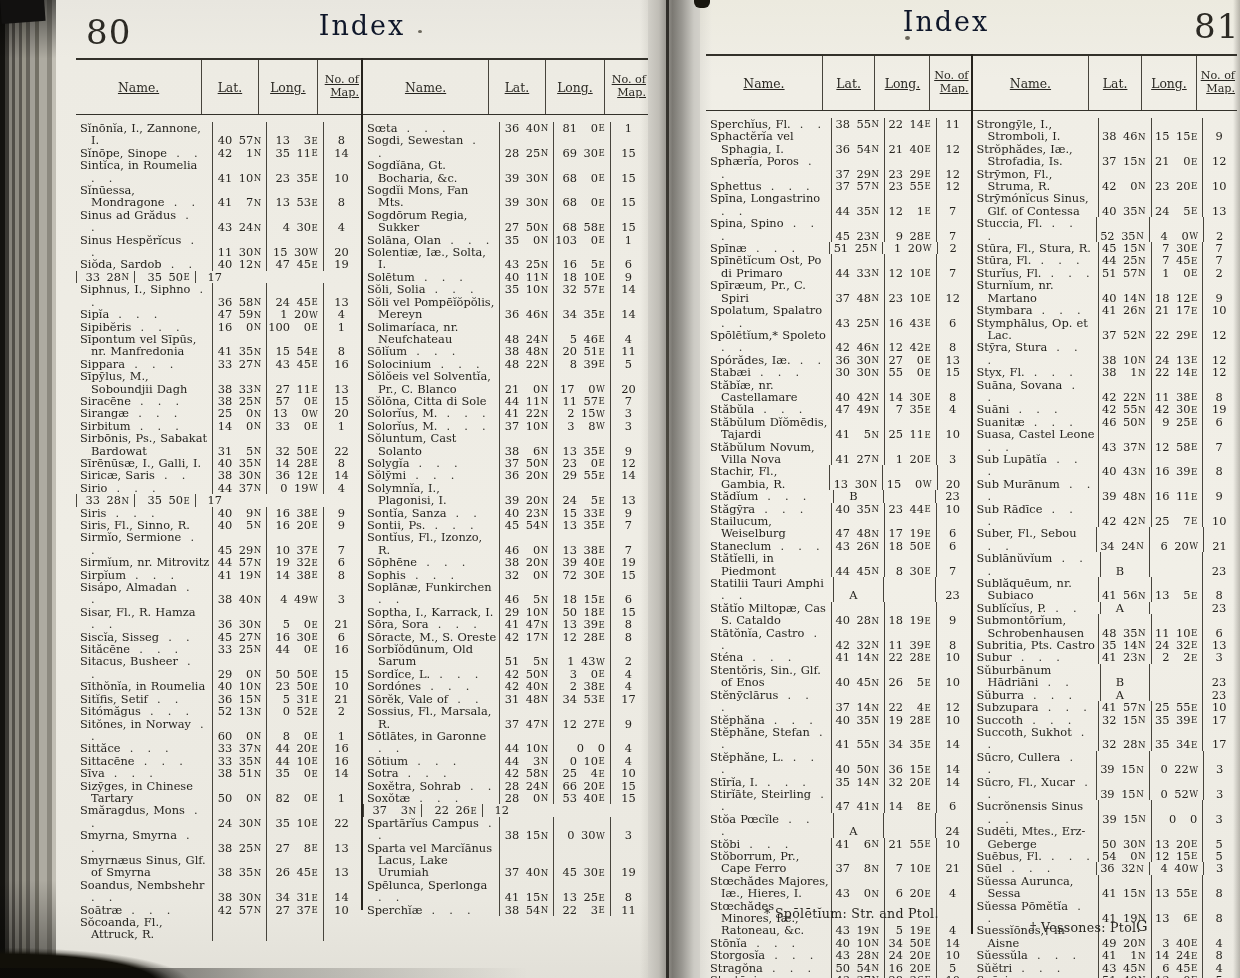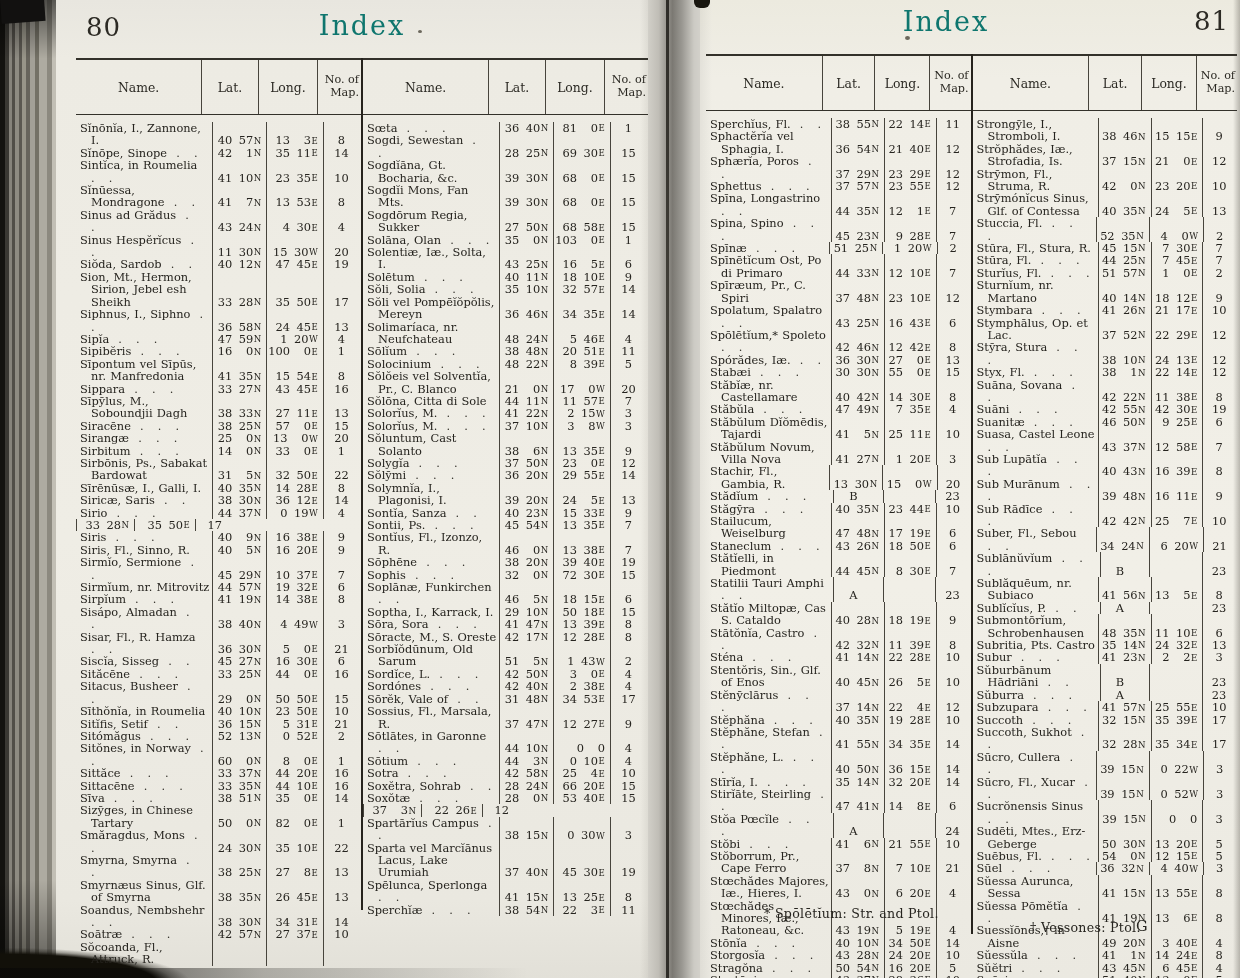--- a/index.html
+++ b/index.html
@@ -28,28 +28,28 @@
   .gutter{position:absolute;left:640px;top:0;width:72px;height:978px;z-index:2;
     background:linear-gradient(90deg,rgba(0,0,0,0) 0,rgba(55,50,42,.18) 26%,rgba(25,22,17,.50) 45%,rgba(20,18,14,.34) 58%,rgba(0,0,0,.08) 75%,rgba(0,0,0,0) 100%);}
   .gutter-line{position:absolute;left:666px;top:0;width:3px;height:978px;z-index:3;
     background:linear-gradient(180deg,#15130f,#3b382f 50%,#15130f);opacity:.8;}
   .gutter-blot{position:absolute;left:694px;top:0;width:16px;height:8px;background:#18160f;z-index:3;border-radius:0 0 6px 6px;}
   .right-shade{position:absolute;right:0;top:0;width:7px;height:978px;z-index:2;
     background:linear-gradient(90deg,rgba(0,0,0,0),rgba(40,36,28,.28));}
   .speck{position:absolute;z-index:3;background:#6b675c;border-radius:50%;}
 
   
-  .pageno{position:absolute;z-index:4;font-size:26px;letter-spacing:1px;color:#2c2a24;}
-  .runhead{position:absolute;z-index:4;font-size:27px;letter-spacing:2px;color:#0f766e;text-align:center;}
+  .pageno{position:absolute;z-index:4;font-size:34px;letter-spacing:1px;color:#2c2a24;}
+  .runhead{position:absolute;z-index:4;font-size:27px;letter-spacing:2px;color:#0f172a;text-align:center;}
 
   
   .tablewrap{position:absolute;z-index:4;display:flex;align-items:stretch;}
   .half{display:flex;flex-direction:column;flex:1;min-width:0;}
   .half + .half{border-left:2.5px solid #26231d;}
-  .thead{display:flex;border-top:2px solid #33312a;border-bottom:1.4px solid #33312a;height:54px;flex:0 0 auto;}
+  .thead{display:flex;border-top:2px solid #33312a;border-bottom:1.4px solid #33312a;height:54px;flex:0 0 auto;text-decoration:underline;}
   .hc{display:flex;align-items:center;justify-content:center;font-size:12.4px;color:#2b2923;}
   .hc.w4{font-size:11.2px;line-height:1.12;text-align:right;padding:1px 2px;}
   .w1{width:45%;}
   .w2{width:20%;}
   .w3{width:21%;}
   .w4{width:14%;}
   .w2,.w3,.w4{border-left:1.2px solid #47443c;}
   .tbody{display:flex;flex-direction:column;flex:1 1 auto;padding-top:7px;}
   .row{display:flex;align-items:stretch;flex:0 0 auto;}
   .row .c{font-size:11.4px;line-height:12.4px;}
@@ -233,21 +233,20 @@
               <span class="deg">47</span>
               <span class="min">45</span>
               <span class="dir">E</span>
             </div>
           </div>
           <div class="c cm w4">
             <div class="v">19</div>
           </div>
         </div>
         <div class="row">
-          <div class="c cn w1">Sion, Mt., Hermon, Sirion, Jebel esh Sheikh</div>
           <div class="c cl w2">
             <div class="v">
               <span class="deg">33</span>
               <span class="min">28</span>
               <span class="dir">N</span>
             </div>
           </div>
           <div class="c cg w3">
             <div class="v">
               <span class="deg">35</span>

